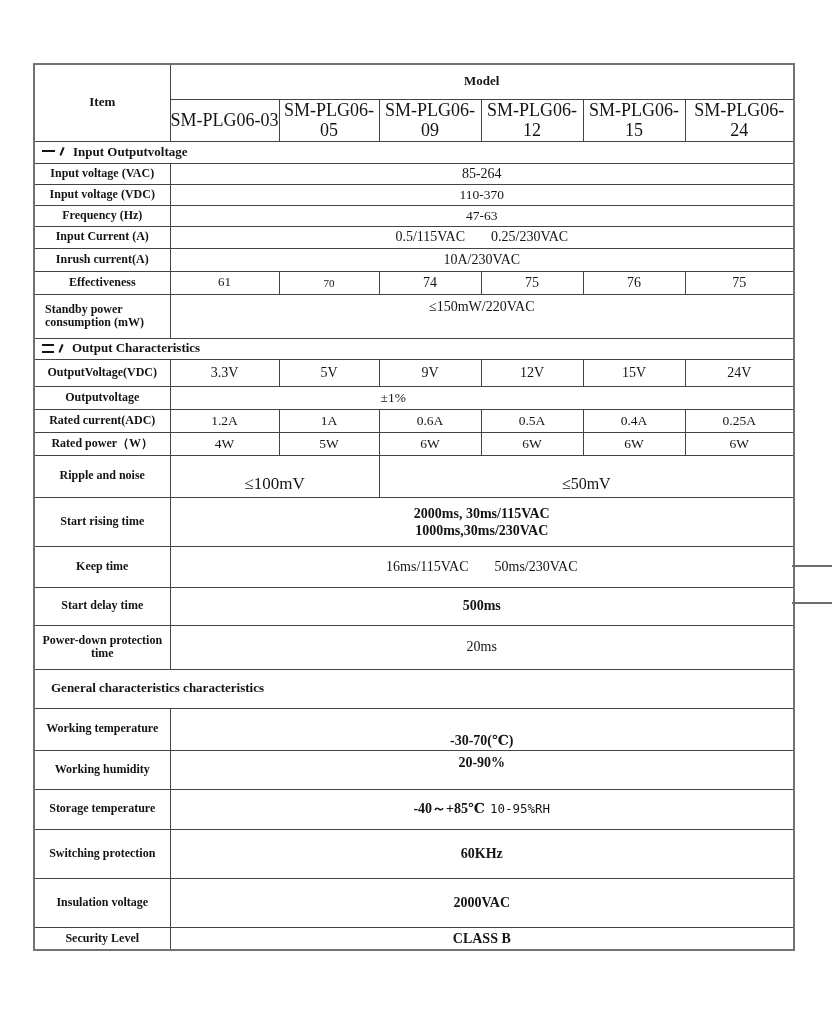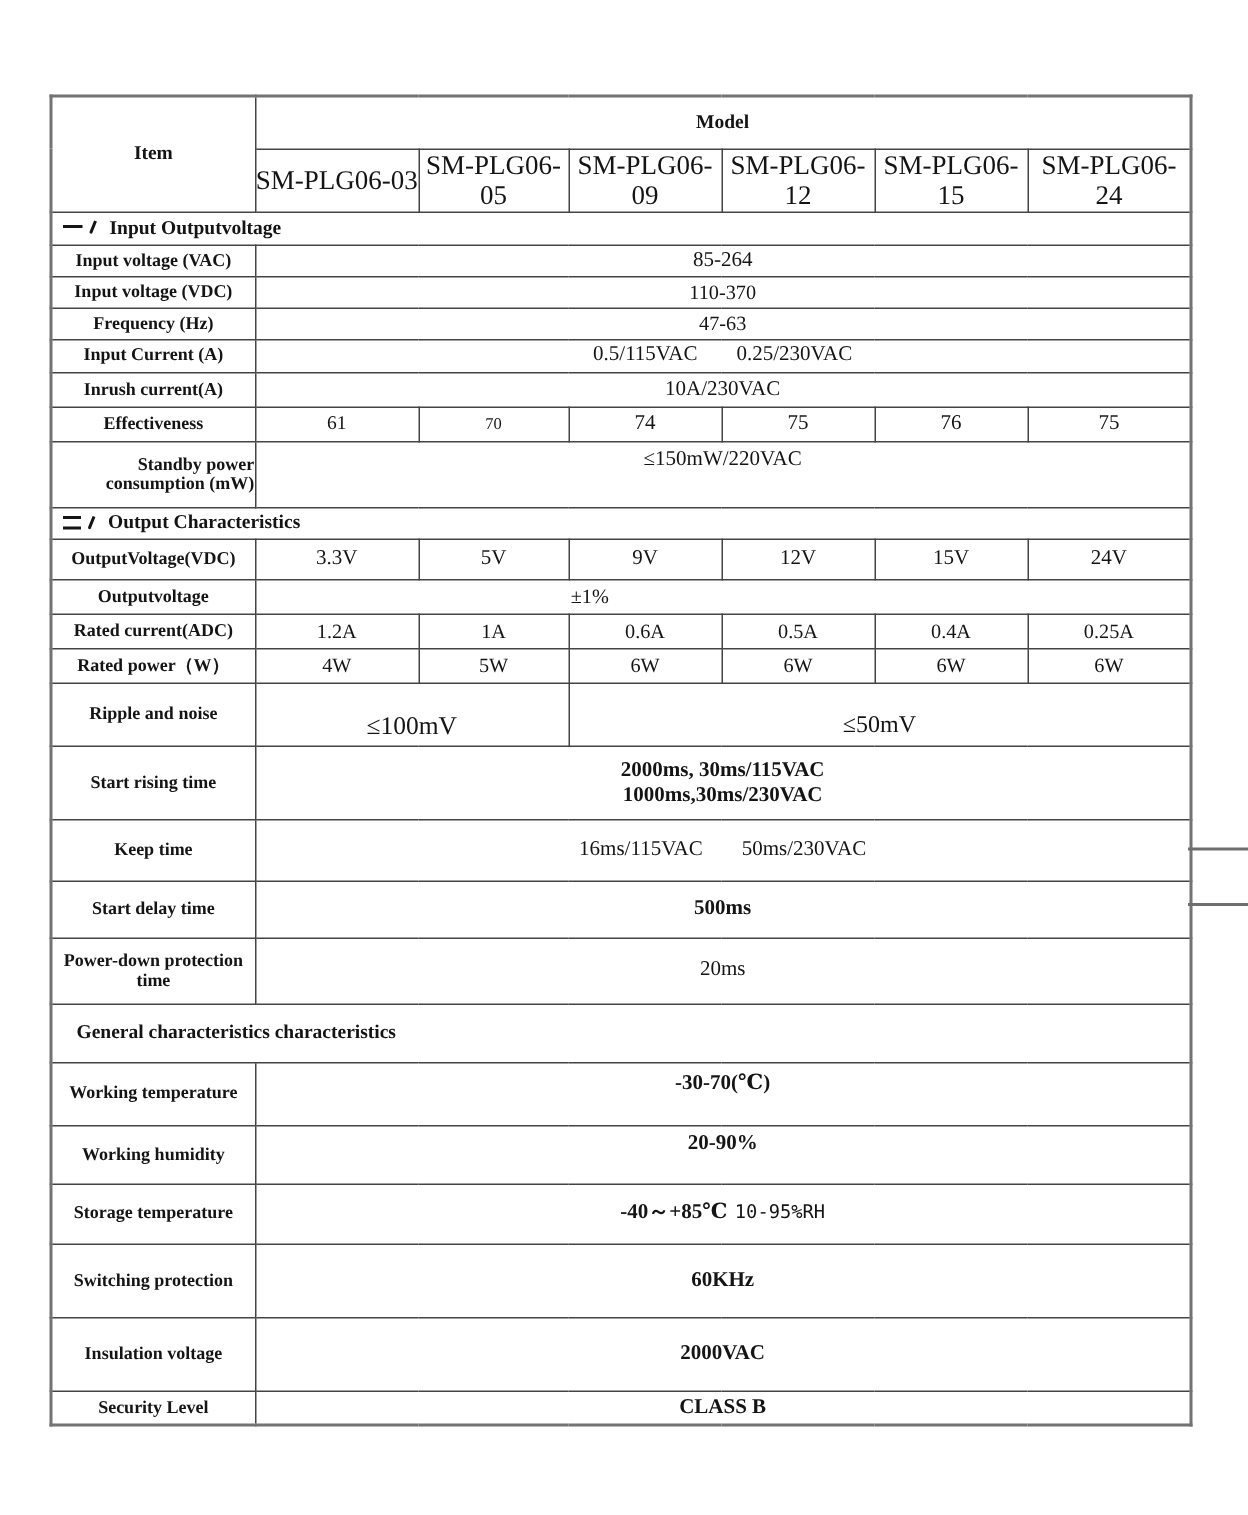--- a/index.html
+++ b/index.html
@@ -12,21 +12,21 @@
     border-collapse:collapse;table-layout:fixed;
     border:2px solid #737373;
   }
   td{
     border:1px solid #444444;padding:0;text-align:center;vertical-align:middle;
     overflow:hidden;box-sizing:border-box;line-height:1.15;
   }
   .hdr{font-weight:bold;font-size:13px}
   .mdl{font-size:18px}
   .lbl{font-weight:bold;font-size:12px}
-  .lbl-left{text-align:right;padding-left:10px}
+  .lbl-left{text-align:left;padding-left:10px}
   .sec{text-align:left;font-weight:bold;font-size:13px;padding-left:5px}
   .sec-flush{padding-left:16px}
   .val{font-size:14px}
   .v15{font-size:14px}
   .v135{font-size:13.5px}
   .b{font-weight:bold}
   .top{vertical-align:top;padding-top:4px}
   .bot{vertical-align:bottom;padding-bottom:3px}
   .ripple-l{font-size:17px}
   .ripple-r{font-size:16px}
@@ -175,21 +175,21 @@
       <td class="lbl">Power-down protection time</td>
       <td colspan="6" class="val">20ms</td>
     </tr>
 
     <tr style="height:39px">
       <td colspan="7" class="sec sec-flush">General characteristics characteristics</td>
     </tr>
 
     <tr style="height:42px">
       <td class="lbl">Working temperature</td>
-      <td colspan="6" class="val b top" style="padding-top:6px">-30-70(℃)</td>
+      <td colspan="6" class="val b top" style="padding-top:24px">-30-70(℃)</td>
     </tr>
     <tr style="height:39px">
       <td class="lbl">Working humidity</td>
       <td colspan="6" class="val b top">20-90%</td>
     </tr>
     <tr style="height:40px">
       <td class="lbl">Storage temperature</td>
       <td colspan="6" class="val b">
         <span>-40～+85℃</span><span class="mono-part">10-95%RH</span>
       </td>

